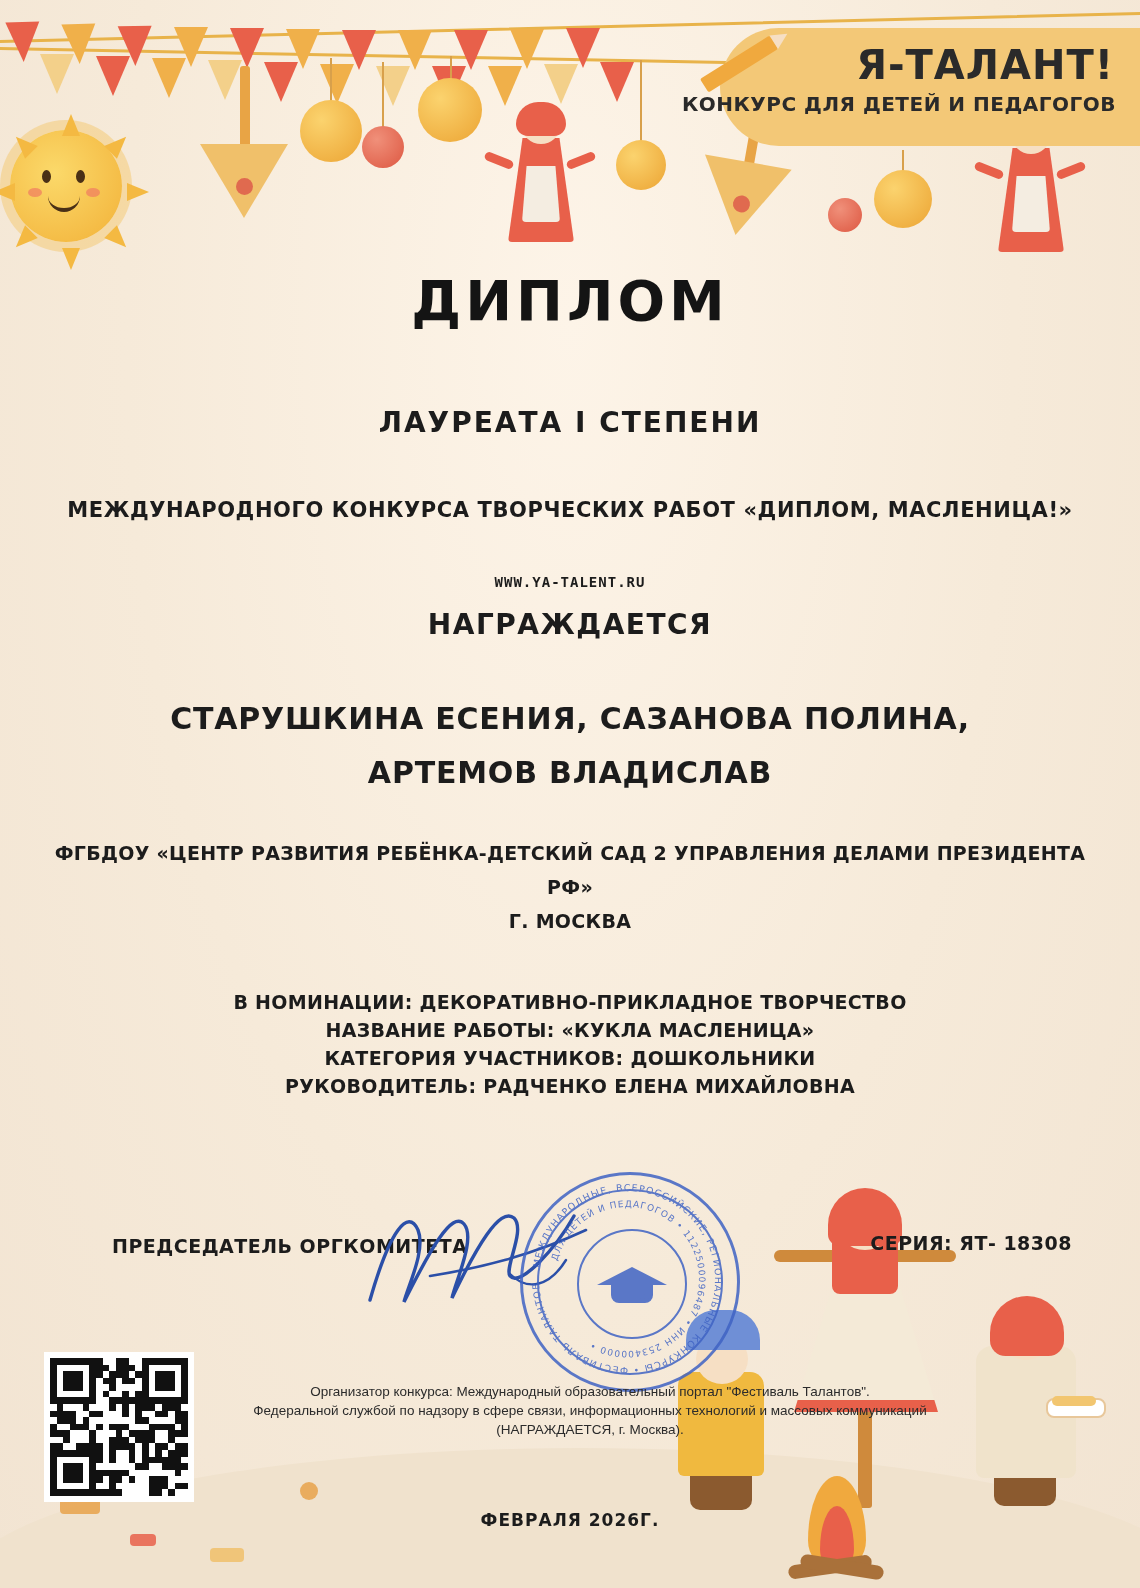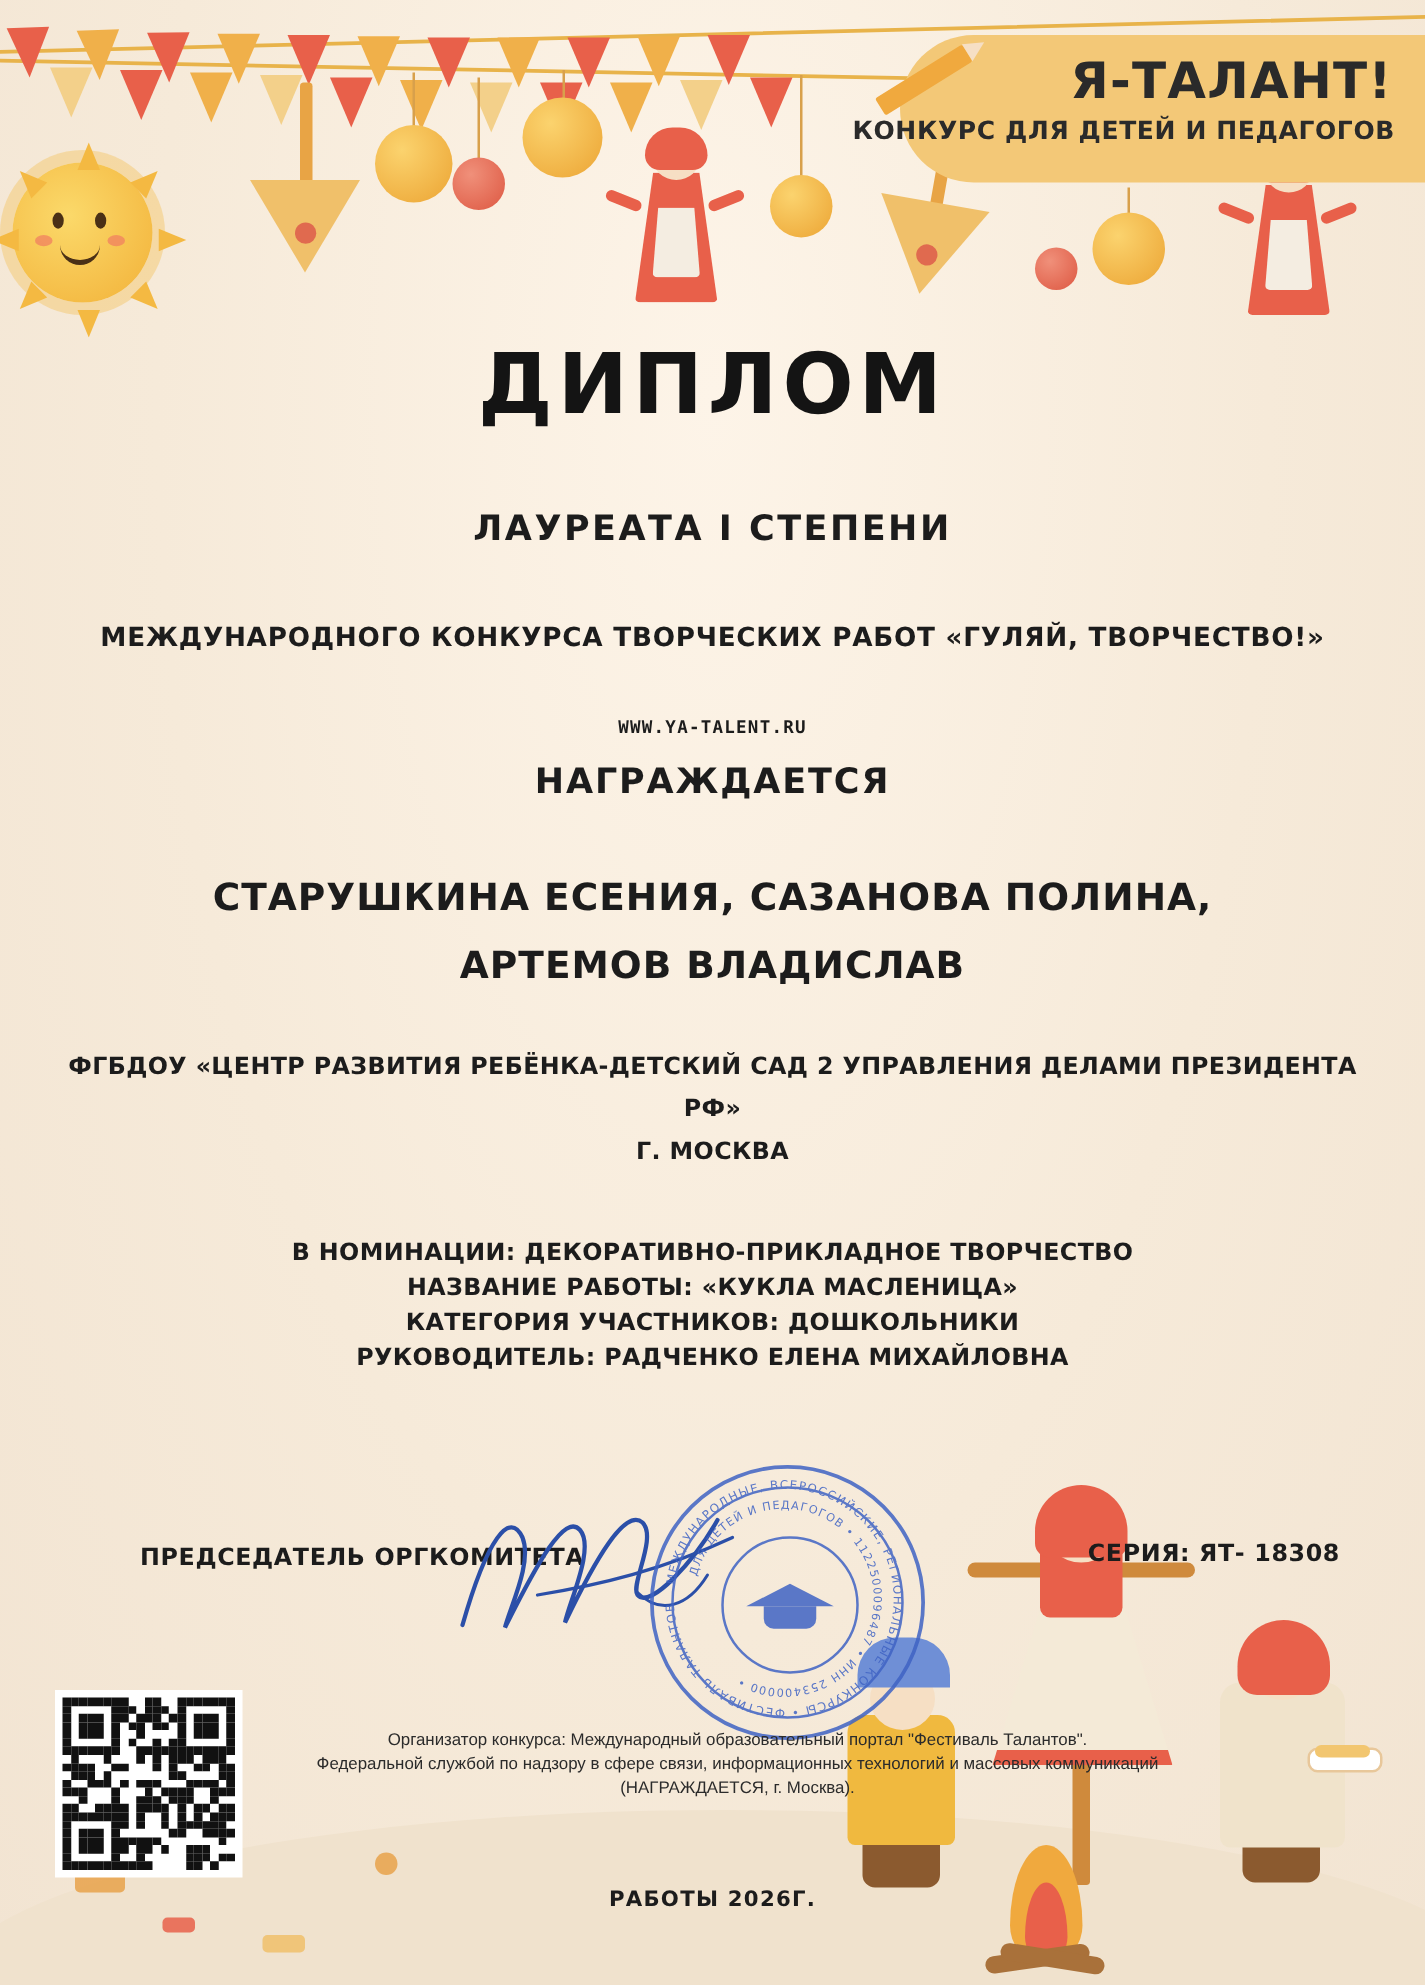--- a/index.html
+++ b/index.html
@@ -205,21 +205,21 @@
     left: 0; right: 0; top: 0;
     width: 1140px;
     text-align: center;
     color: #1c1c1c;
   }
   .diploma-title {
     position: absolute;
     left: 0; right: 0; top: 268px;
     font-family: "DejaVu Sans", sans-serif;
     font-weight: bold;
-    font-size: 67px;
+    font-size: 56px;
     letter-spacing: 4px;
     color: #141414;
   }
   .degree {
     position: absolute;
     left: 0; right: 0; top: 406px;
     font-family: "DejaVu Sans", sans-serif;
     font-weight: bold;
     font-size: 28px;
     letter-spacing: 2px;
@@ -588,21 +588,21 @@
 
     <div class="logo-plaque"></div>
     <div class="pencil"></div>
     <div class="logo-title">Я-ТАЛАНТ!</div>
     <div class="logo-sub">КОНКУРС ДЛЯ ДЕТЕЙ И ПЕДАГОГОВ</div>
   </div>
 
   <div class="content">
     <div class="diploma-title">ДИПЛОМ</div>
     <div class="degree">ЛАУРЕАТА I СТЕПЕНИ</div>
-    <div class="competition">МЕЖДУНАРОДНОГО КОНКУРСА ТВОРЧЕСКИХ РАБОТ «ГУЛЯЙ, ТВОРЧЕСТВО!»</div>
+    <div class="competition">МЕЖДУНАРОДНОГО КОНКУРСА ТВОРЧЕСКИХ РАБОТ «ДИПЛОМ, МАСЛЕНИЦА!»</div>
     <div class="site">WWW.YA-TALENT.RU</div>
     <div class="awarded">НАГРАЖДАЕТСЯ</div>
     <div class="recipient">СТАРУШКИНА ЕСЕНИЯ, САЗАНОВА ПОЛИНА, АРТЕМОВ ВЛАДИСЛАВ</div>
     <div class="org">
       <div>ФГБДОУ «ЦЕНТР РАЗВИТИЯ РЕБЁНКА-ДЕТСКИЙ САД 2 УПРАВЛЕНИЯ ДЕЛАМИ ПРЕЗИДЕНТА РФ»</div>
       <div>Г. МОСКВА</div>
     </div>
     <div class="details">
       <div>В НОМИНАЦИИ: ДЕКОРАТИВНО-ПРИКЛАДНОЕ ТВОРЧЕСТВО</div>
       <div>НАЗВАНИЕ РАБОТЫ: «КУКЛА МАСЛЕНИЦА»</div>
@@ -1130,14 +1130,14 @@
         <i style="background: transparent;"></i>
       </div>
   </div>
 
   <div class="footer">
     <div>Организатор конкурса: Международный образовательный портал "Фестиваль Талантов".</div>
     <div>Федеральной службой по надзору в сфере связи, информационных технологий и массовых коммуникаций</div>
     <div>(НАГРАЖДАЕТСЯ, г. Москва).</div>
   </div>
 
-  <div class="date">РАБОТЫ 2026Г.</div>
+  <div class="date">ФЕВРАЛЯ 2026Г.</div>
 </div>
 
 </body></html>

